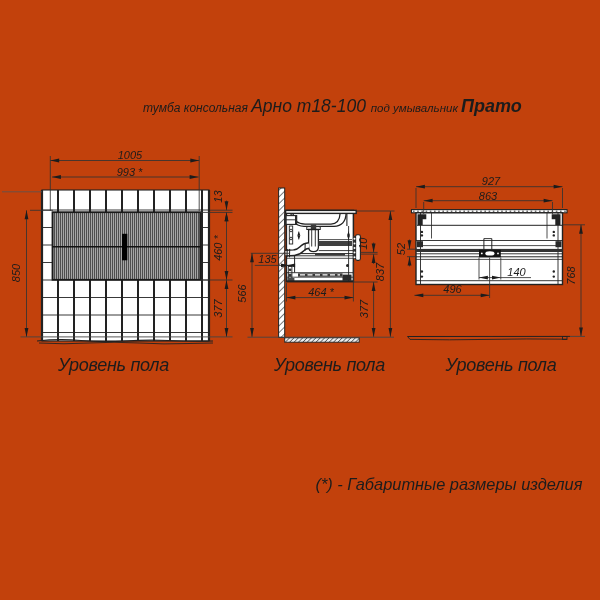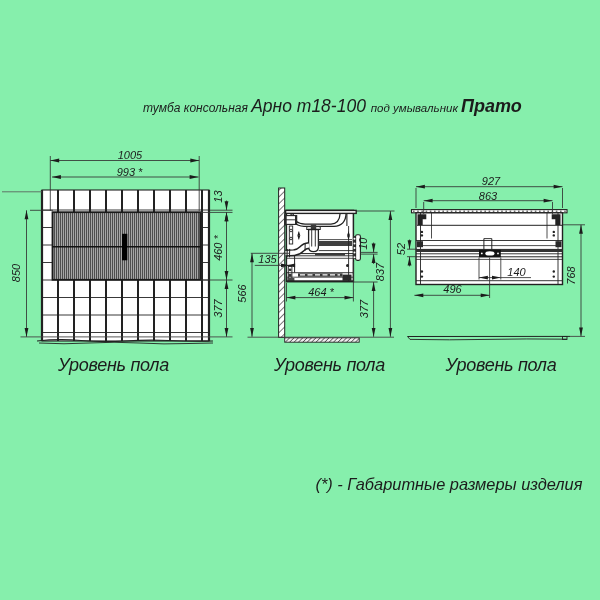--- a/index.html
+++ b/index.html
@@ -1,16 +1,16 @@
 <!DOCTYPE html>
 <html><head>
 <meta charset="utf-8">
 <style>
 html,body{margin:0;padding:0;background:#fff;}
-#page{position:relative;width:600px;height:600px;background:#86efac;overflow:hidden;}
+#page{position:relative;width:600px;height:600px;background:#c2410c;overflow:hidden;}
 svg{position:absolute;top:0;left:0;filter:blur(0.5px);}
 text{font-family:"Liberation Sans",sans-serif;font-style:italic;fill:#1c1c1c;}
 </style>
 </head>
 <body>
 <div id="page">
 <svg width="600" height="600" viewBox="0 0 600 600">
 <defs>
 <pattern id="vh" width="2.0" height="4" patternUnits="userSpaceOnUse">
 <rect width="2.0" height="4" fill="#a6a6a6"></rect>

